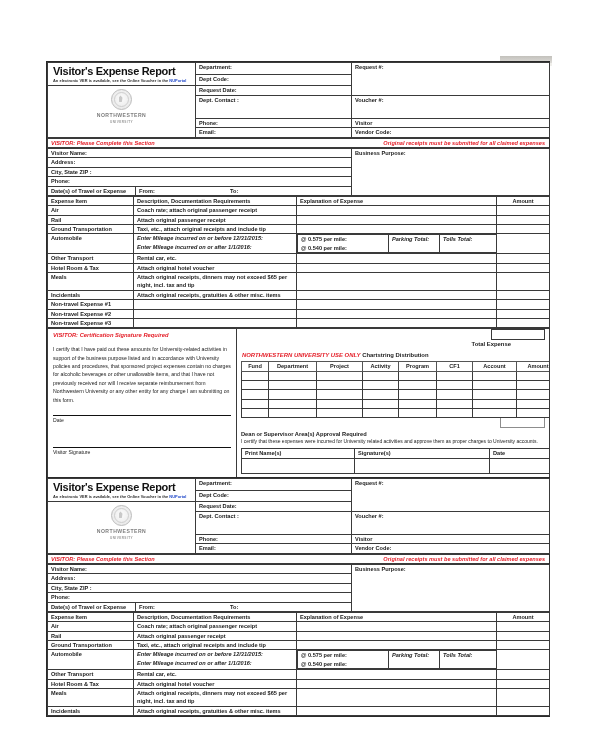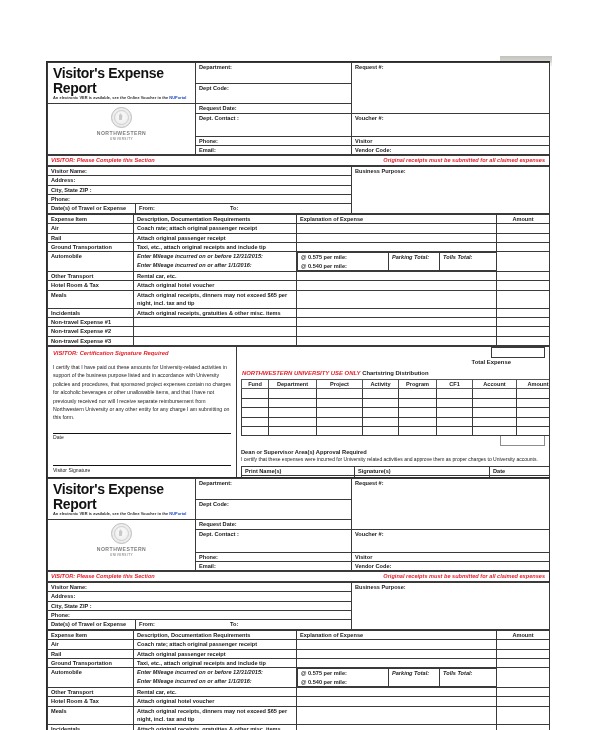--- a/index.html
+++ b/index.html
@@ -59,21 +59,21 @@
   }
   td.plain { font-weight: normal; }
   td.nbl { border-left: none; }
   td.nbr { border-right: none; }
   td.nbt { border-top: none; }
   td.nbb { border-bottom: none; }
 
   
   .titleblk { padding: 0 !important; }
   .title-main {
-    font-size: 14px;
+    font-size: 11px;
     font-weight: bold;
     letter-spacing: -.3px;
     padding: 3px 0 0 5px;
     line-height: 1.05;
     color: #111;
   }
   .title-sub {
     font-size: 3.9px;
     font-weight: bold;
     padding: 0 0 2px 5px;

